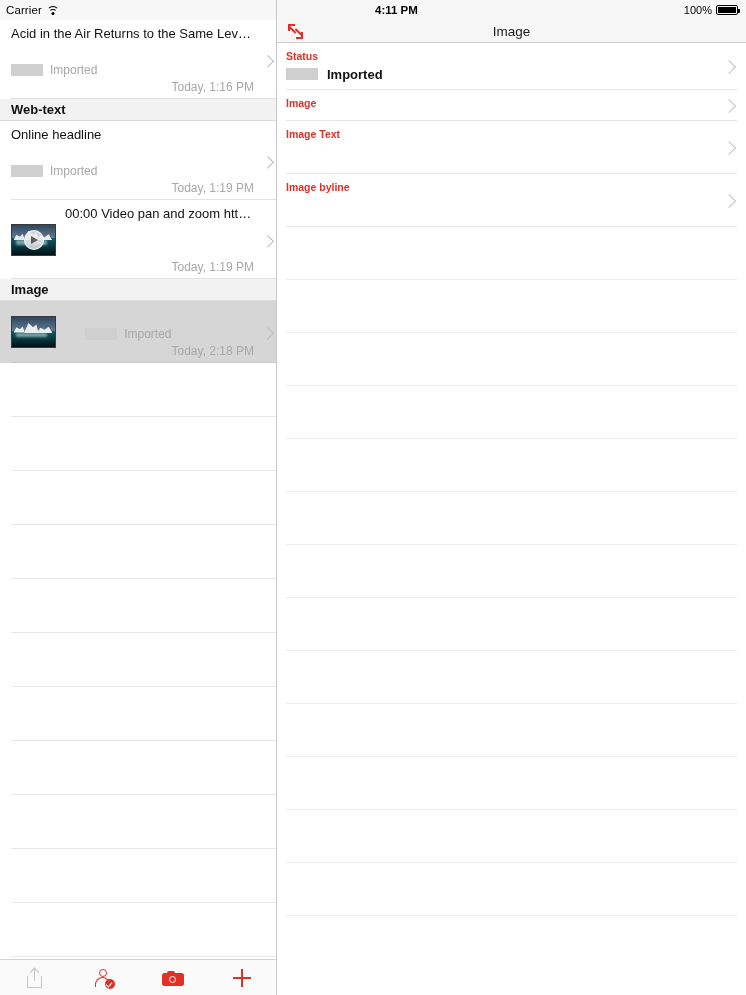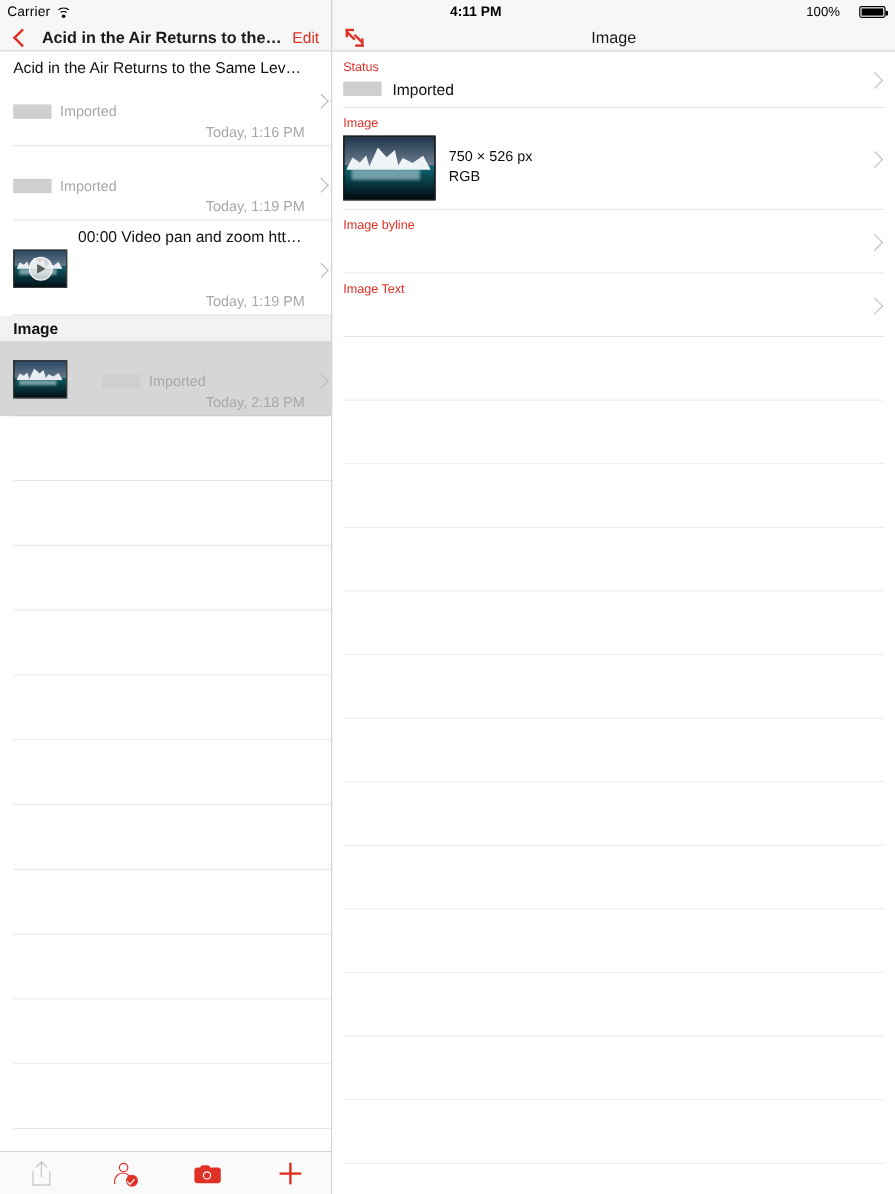--- a/index.html
+++ b/index.html
@@ -391,21 +391,21 @@
     position: absolute;
     left: 98px;
     font-size: 11.5px;
     font-weight: bold;
     color: #000;
   }
   .r-statusbar .battery-wrap {
     margin-left: auto;
     display: flex;
     align-items: center;
-    gap: 16px;
+    gap: 4px;
   }
   .battery-pct { font-size: 11px; color: #000; }
   .battery {
     position: relative;
     width: 22px; height: 10px;
     border: 1.2px solid #000;
     border-radius: 2px;
   }
   .battery .fill {
     position: absolute;
@@ -482,20 +482,21 @@
     flex: 1 1 auto;
     overflow: hidden;
     background: #ffffff;
   }
 
   .rrow {
     position: relative;
     padding: 7px 34px 8px 9px;
     cursor: pointer;
     background: #fff;
+    font-weight: bold;
   }
   .rrow::after {
     content: "";
     position: absolute;
     left: 9px; right: 9px; bottom: 0;
     height: 1px;
     background: #e6e6e6;
   }
   .rrow .field-label {
     font-size: 10.5px;
@@ -581,41 +582,38 @@
 
     <div class="statusbar">
       <span class="carrier">Carrier</span>
       <span class="wifi-icon">
           <i></i>
           <i></i>
           <i></i>
         </span>
     </div>
 
-    <div class="navbar">
-      <div class="back-chevron"></div>
-      <div class="nav-title">Acid in the Air Returns to the…</div>
-      <div class="nav-edit">Edit</div>
-    </div>
 
     <div class="list-scroll">
 
       <div class="lrow">
         <div class="title-line">Acid in the Air Returns to the Same Levels…</div>
         <div class="meta-line">
           <span class="chip-wrap">
             <span class="status-chip"></span>
             <span class="status-text">Imported</span>
           </span>
           <span class="time-text">Today, 1:16 PM</span>
         </div>
         <span class="disclosure"></span>
       </div>
 
+      <div class="section-header">Web-text</div>
       <div class="lrow">
+        <div class="title-line">Online headline</div>
         <div class="meta-line">
           <span class="chip-wrap">
             <span class="status-chip"></span>
             <span class="status-text">Imported</span>
           </span>
           <span class="time-text">Today, 1:19 PM</span>
         </div>
         <span class="disclosure"></span>
       </div>
 
@@ -730,53 +728,39 @@
         <div class="field-label">Status</div>
         <div class="field-value-row">
           <span class="status-chip"></span>
           <span class="value-text">Imported</span>
         </div>
         <span class="chev"></span>
       </div>
 
       <div class="rrow image-row">
         <div class="field-label">Image</div>
+        <span class="chev"></span>
+      </div>
+
+      <div class="rrow empty-field">
+        <div class="field-label">Image Text</div>
         <div class="field-value-row">
-          <div class="big-thumb">
-            <div class="sky"></div>
-              <div class="sea"></div>
-            <div class="berg b1"></div>
-              <div class="berg b2"></div>
-              <div class="berg b3"></div>
-            <div class="refl"></div>
-          </div>
-          <div class="img-meta">
-            <span>750 × 526 px</span>
-            <span>RGB</span>
-          </div>
+          <span class="value-text"></span>
         </div>
         <span class="chev"></span>
       </div>
 
       <div class="rrow empty-field">
         <div class="field-label">Image byline</div>
         <div class="field-value-row">
           <span class="value-text"></span>
         </div>
         <span class="chev"></span>
       </div>
 
-      <div class="rrow empty-field">
-        <div class="field-label">Image Text</div>
-        <div class="field-value-row">
-          <span class="value-text"></span>
-        </div>
-        <span class="chev"></span>
-      </div>
-
       <div class="r-filler" id="right-filler">
           <div class="erow"></div>
           <div class="erow"></div>
           <div class="erow"></div>
           <div class="erow"></div>
           <div class="erow"></div>
           <div class="erow"></div>
           <div class="erow"></div>
           <div class="erow"></div>
           <div class="erow"></div>

